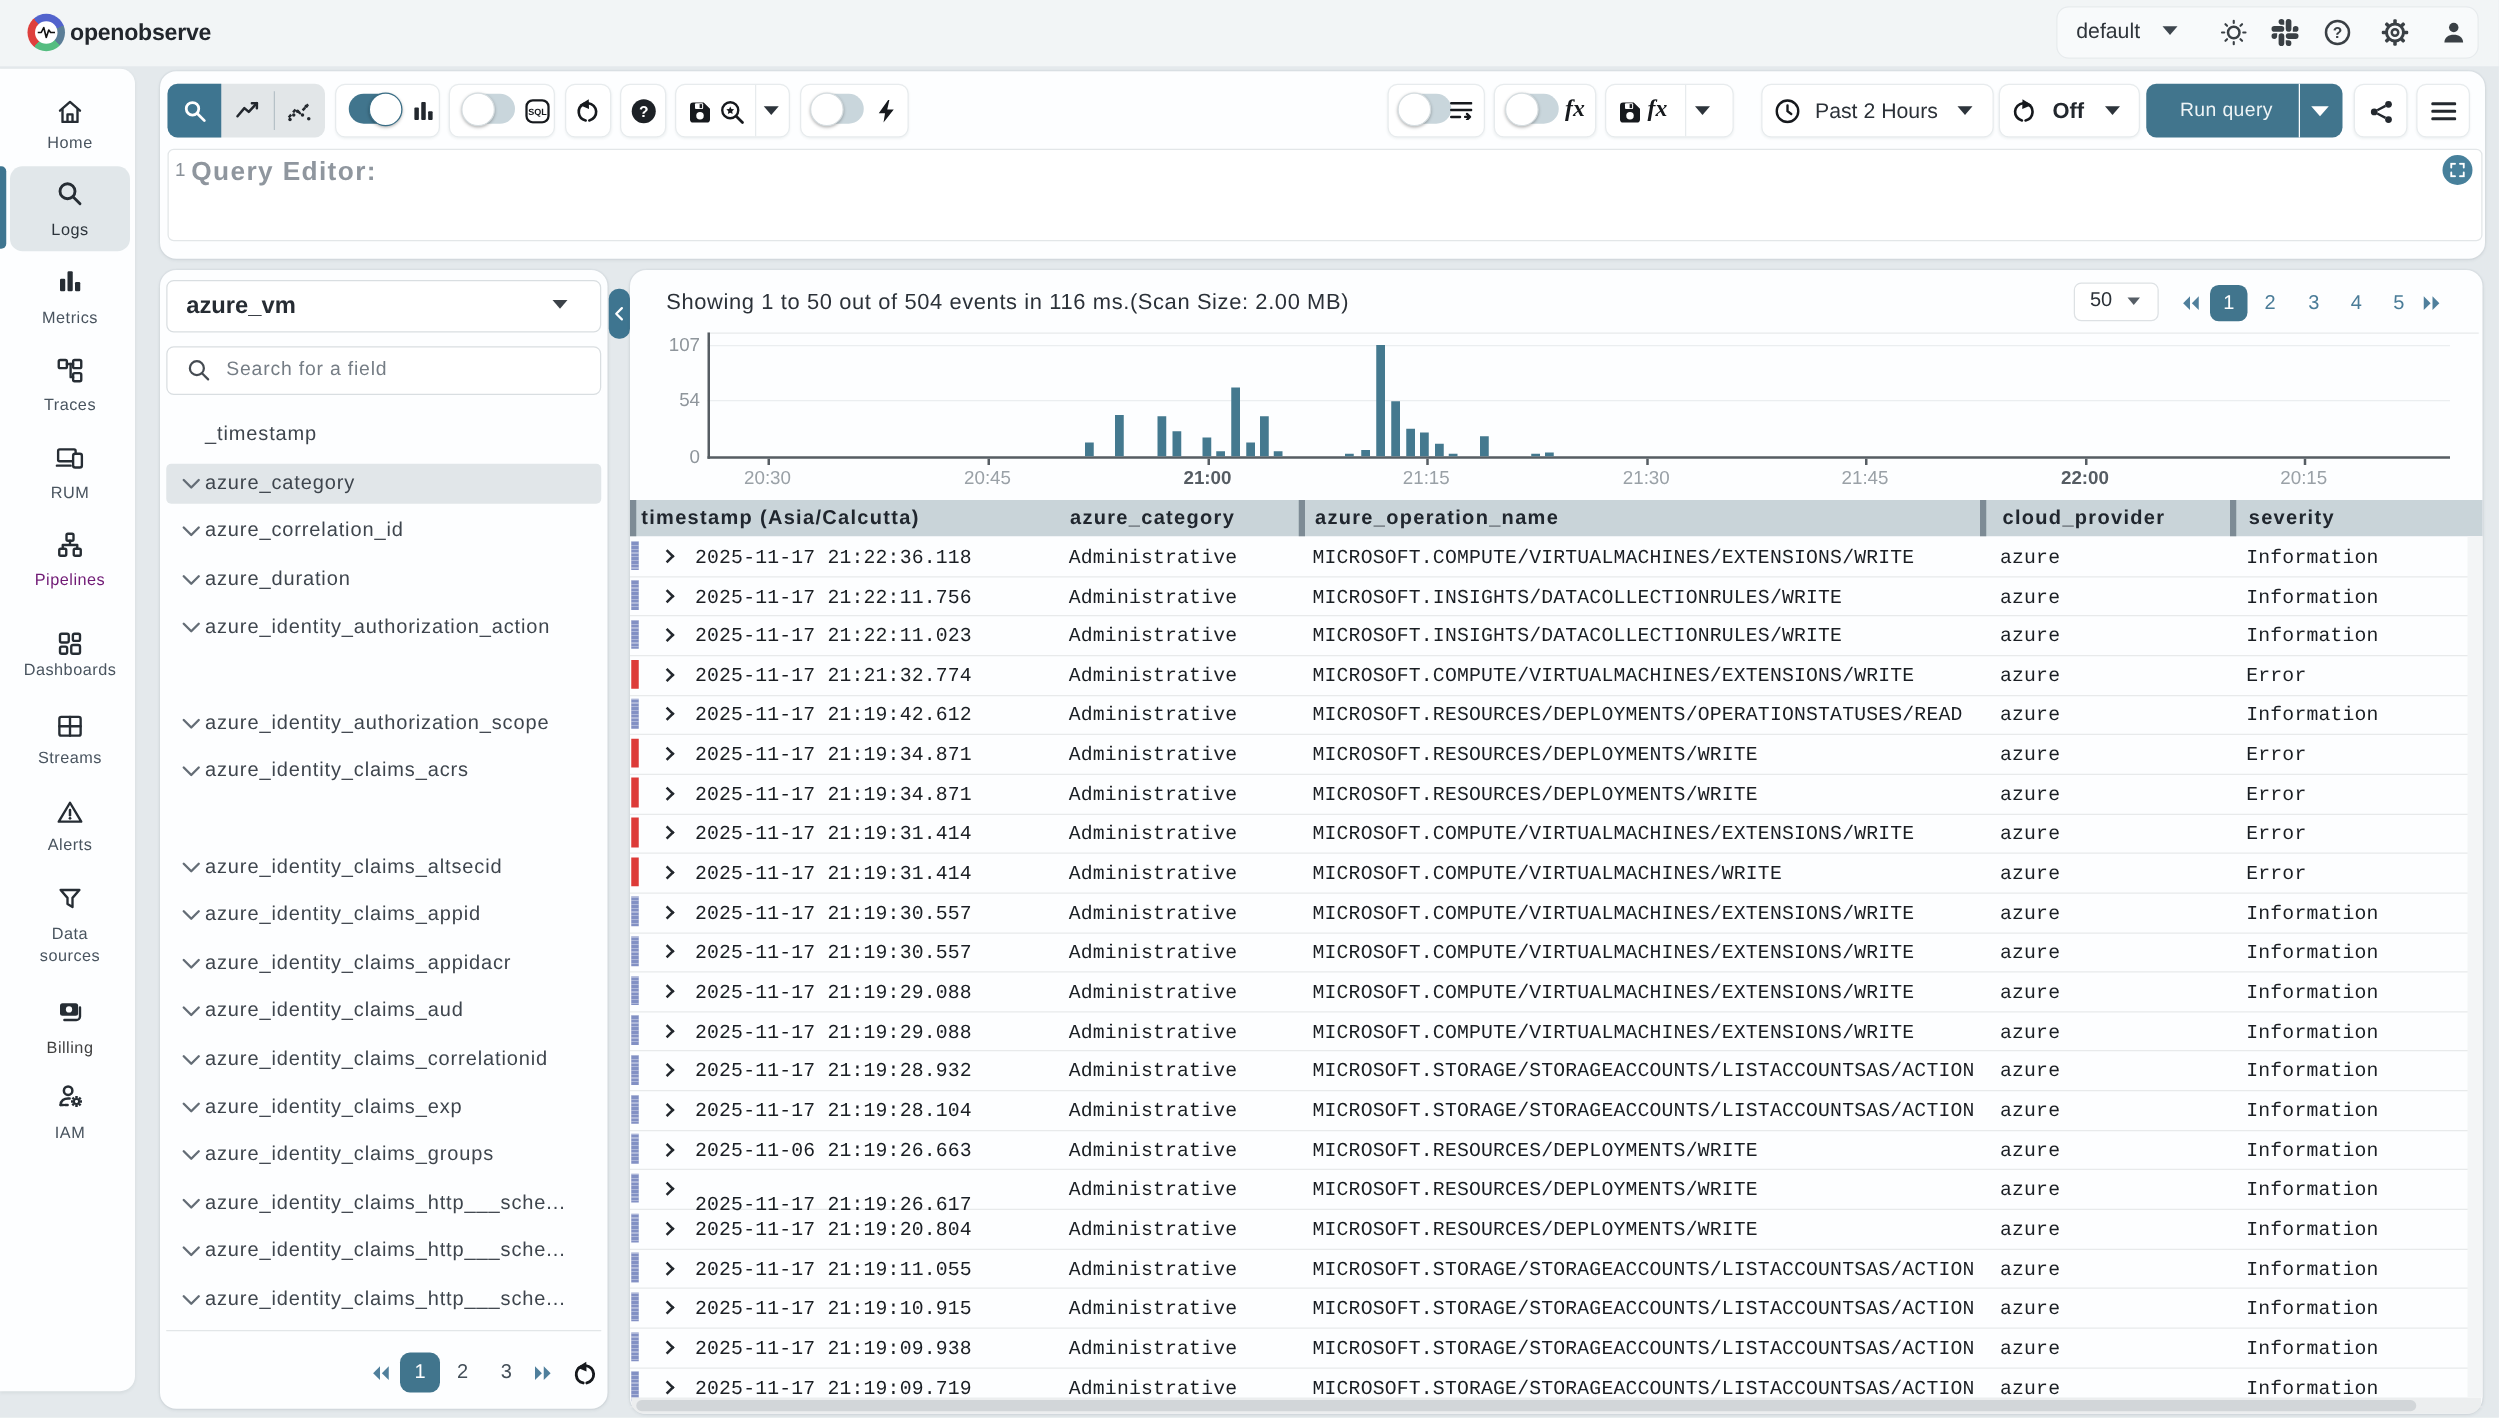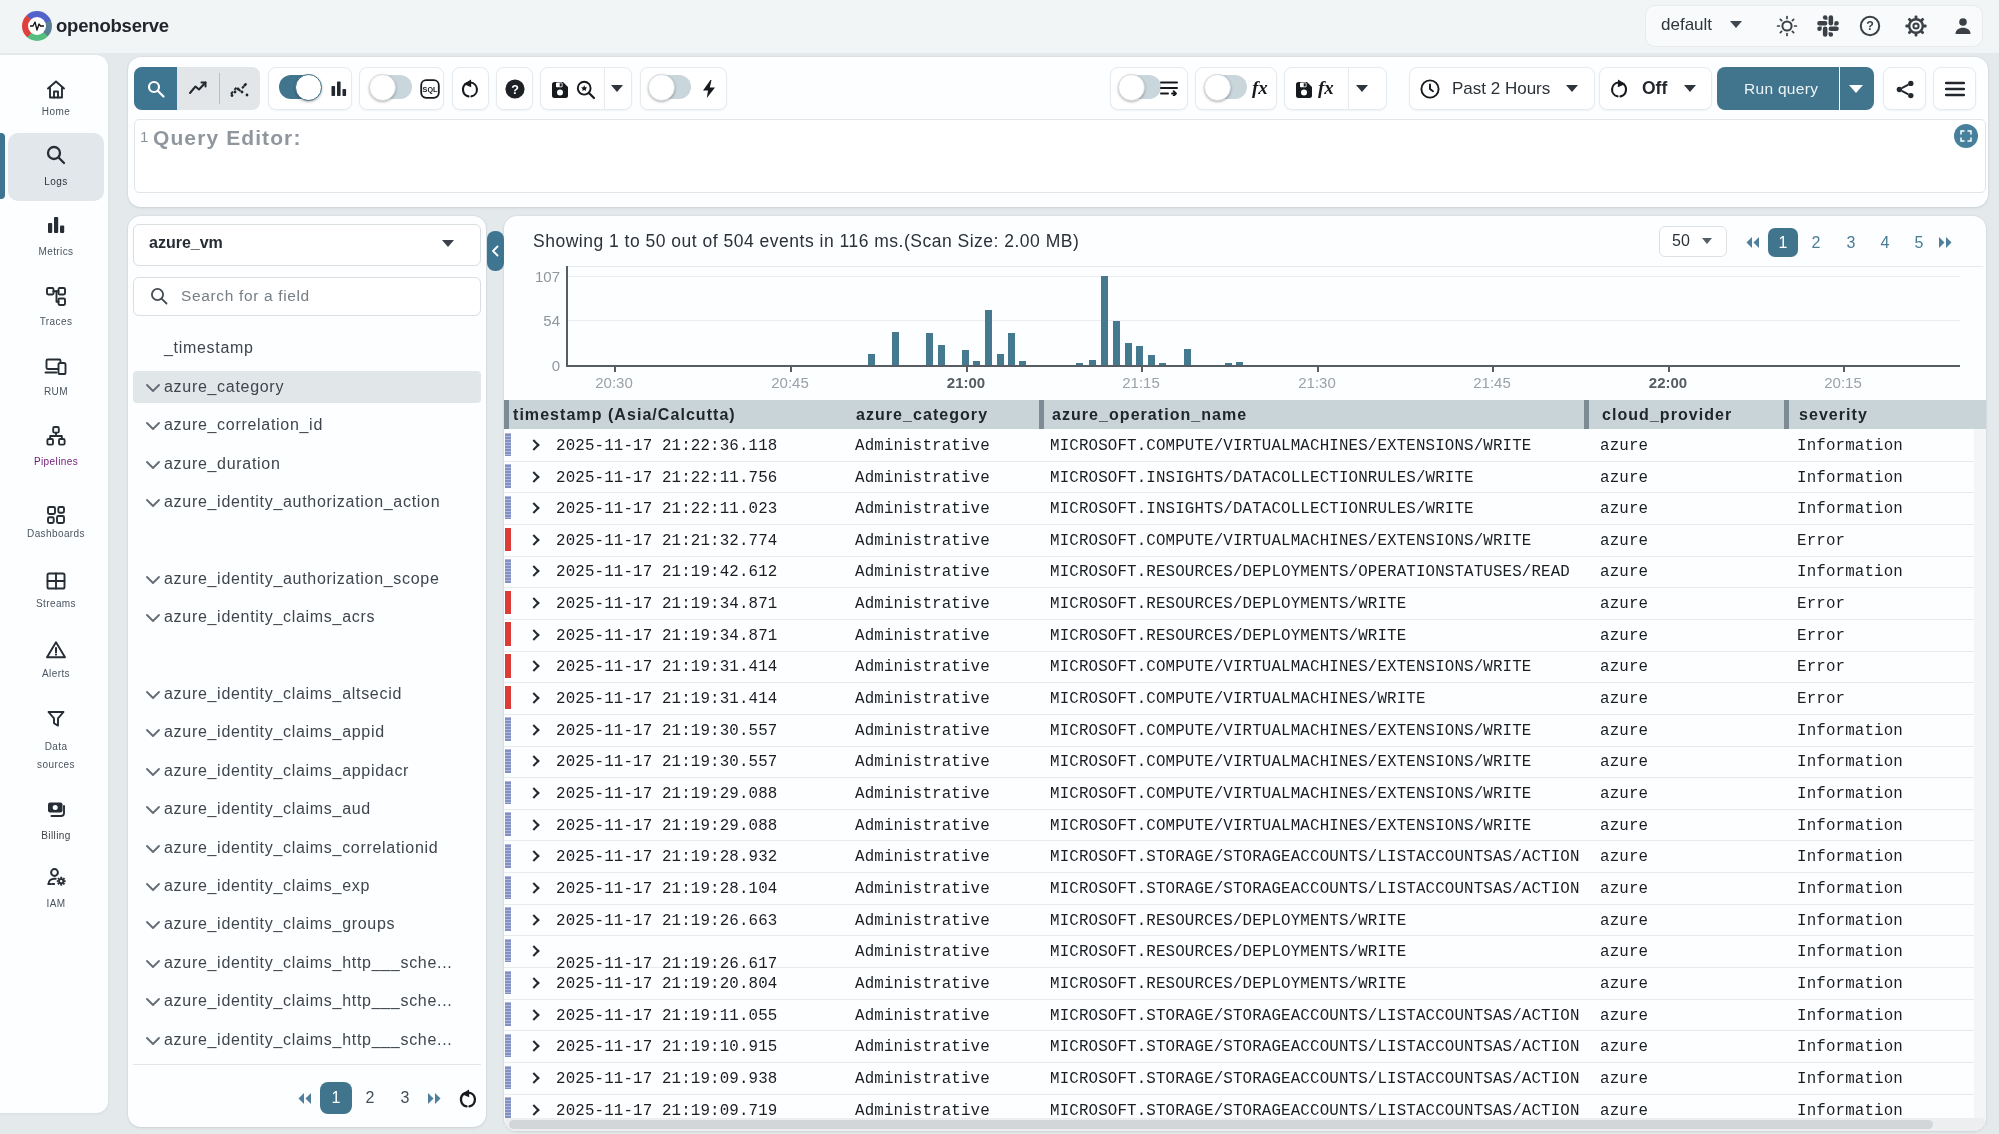--- a/index.html
+++ b/index.html
@@ -6,21 +6,21 @@
 .abs{position:absolute}
 .card{position:absolute;background:#fdfeff;border-radius:13px;box-shadow:0 1px 3px rgba(40,60,70,.10),0 0 0 1px rgba(150,165,175,.08)}
 .btn{position:absolute;top:67px;height:43px;background:#fff;border:1px solid #e7ebed;border-radius:8px;box-shadow:0 1px 2px rgba(60,80,90,.07)}
 .tgl{position:absolute;width:41px;height:24px;border-radius:12px}
 .tgl.on{background:#41758d}
 .tgl.off{background:#c9d6dc}
 .knob{position:absolute;top:-1.5px;width:27px;height:27px;border-radius:50%;background:#fff;box-shadow:0 1px 2.5px rgba(0,0,0,.3)}
 .tgl.on .knob{left:16px;border:1.5px solid #3a6e86}
 .tgl.off .knob{left:-2px;border:1px solid #d6dde0}
 .caret{width:0;height:0;border-left:6px solid transparent;border-right:6px solid transparent;border-top:7px solid #3e464e;position:absolute}
-.navitem{position:absolute;left:2px;width:108px;text-align:center;color:#49545f;font-size:10px;letter-spacing:.4px}
+.navitem{position:absolute;left:2px;width:108px;text-align:center;color:#49545f;font-size:13px;letter-spacing:.4px}
 .frow{position:absolute;left:133px;width:348px;height:38.4px;display:flex;align-items:center;color:#3e454d;font-size:16px;letter-spacing:.7px}
 .fchev{margin:2px 3px 0 12px;flex:0 0 auto}
 .hsep{position:absolute;top:400px;width:5px;height:29px;background:#7d8b95}
 .rchev{position:absolute;width:8px;height:8px;border-right:2.4px solid #23282e;border-bottom:2.4px solid #23282e;transform:rotate(-45deg)}
 .sevbar{position:absolute;left:505px;width:6px}
 .sev-info{background:#8290c4;background-image:repeating-linear-gradient(to bottom,rgba(255,255,255,.35) 0 1px,rgba(0,0,0,0) 1px 3px)}
 .sev-err{background:#dd3b38}
 .cell{position:absolute;font-family:"Liberation Mono",monospace;font-size:15.8px;letter-spacing:.15px;color:#1a1e23;white-space:pre}
 .xlab{position:absolute;width:60px;text-align:center;font-size:15px;color:#9aa1a7;top:374px}
 .ylab{position:absolute;width:60px;text-align:right;font-size:15px;color:#8f969c}
@@ -299,21 +299,21 @@
     </svg>
     <div class="abs" style="left:134px;top:119px;width:1852px;height:74px;background:#fff;border:1px solid #e2e6e8;border-radius:5px"></div>
     <div class="abs" style="left:140px;top:128px;font-size:15px;color:#8a9199">1</div>
     <div class="abs" style="left:153px;top:126px;font-size:21px;font-weight:600;color:#8f969e;letter-spacing:1.1px">Query Editor:</div>
     <div class="abs" style="left:1954px;top:124px;width:24px;height:24px;border-radius:50%;background:#47809b"></div>
     <svg class="abs" style="left:1960px;top:130px" width="12" height="12" viewBox="0 0 12 12">
       <path d="M1 4 V1 H4 M8 1 H11 V4 M11 8 V11 H8 M4 11 H1 V8" fill="none" stroke="#fff" stroke-width="1.5" stroke-linecap="round"></path>
     </svg>
     <div class="card" style="left:128px;top:216px;width:358px;height:911px"></div>
     <div class="abs" style="left:133px;top:224px;width:348px;height:42px;background:#fff;border:1px solid #d9dee1;border-radius:6px"></div>
-    <div class="abs" style="left:149px;top:234px;font-size:16px;font-weight:600;color:#262c33">azure_vm</div>
+    <div class="abs" style="left:149px;top:234px;font-size:19px;font-weight:600;color:#262c33">azure_vm</div>
     <div class="caret" style="left:442px;top:240px;border-top-color:#3c4249"></div>
     <div class="abs" style="left:133px;top:277px;width:348px;height:39px;background:#fff;border:1px solid #d9dee1;border-radius:6px"></div>
     <svg class="abs" style="left:150px;top:287px" width="18" height="18" viewBox="0 0 18 18">
       <circle cx="7.5" cy="7.5" r="5.6" fill="none" stroke="#454b52" stroke-width="1.8"></circle>
       <line x1="11.8" y1="11.8" x2="16.5" y2="16.5" stroke="#454b52" stroke-width="1.8" stroke-linecap="round"></line>
     </svg>
     <div class="abs" style="left:181px;top:287px;font-size:15.5px;letter-spacing:.65px;color:#757d85">Search for a field</div>
     <div class="frow" style="top:329.2px;">
       <span class="fchev"><span style="display:inline-block;width:16px;height:10px"></span></span>
       <span>_timestamp</span>
@@ -625,21 +625,21 @@
     <div class="sevbar sev-info" style="top:875.6px;height:23.6px"></div>
     <div class="rchev" style="left:530px;top:883.9px"></div>
     <div class="cell" style="left:556px;top:879.9px">2025-11-17 21:19:28.104</div>
     <div class="cell" style="left:855px;top:879.9px">Administrative</div>
     <div class="cell" style="left:1050px;top:879.9px">MICROSOFT.STORAGE/STORAGEACCOUNTS/LISTACCOUNTSAS/ACTION</div>
     <div class="cell" style="left:1600px;top:879.9px">azure</div>
     <div class="cell" style="left:1797px;top:879.9px">Information</div>
     <div class="abs" style="left:504px;top:935.4px;width:1482px;height:1px;background:#e8eaeb"></div>
     <div class="sevbar sev-info" style="top:907.2px;height:23.6px"></div>
     <div class="rchev" style="left:530px;top:915.6px"></div>
-    <div class="cell" style="left:556px;top:911.6px">2025-11-17 21:19:26.663</div>
+    <div class="cell" style="left:556px;top:911.6px">2025-11-06 21:19:26.663</div>
     <div class="cell" style="left:855px;top:911.6px">Administrative</div>
     <div class="cell" style="left:1050px;top:911.6px">MICROSOFT.RESOURCES/DEPLOYMENTS/WRITE</div>
     <div class="cell" style="left:1600px;top:911.6px">azure</div>
     <div class="cell" style="left:1797px;top:911.6px">Information</div>
     <div class="abs" style="left:504px;top:967.0px;width:1482px;height:1px;background:#e8eaeb"></div>
     <div class="sevbar sev-info" style="top:938.9px;height:23.6px"></div>
     <div class="rchev" style="left:530px;top:947.2px"></div>
     <div class="cell" style="left:556px;top:955px">2025-11-17 21:19:26.617</div>
     <div class="cell" style="left:855px;top:943.2px">Administrative</div>
     <div class="cell" style="left:1050px;top:943.2px">MICROSOFT.RESOURCES/DEPLOYMENTS/WRITE</div>

